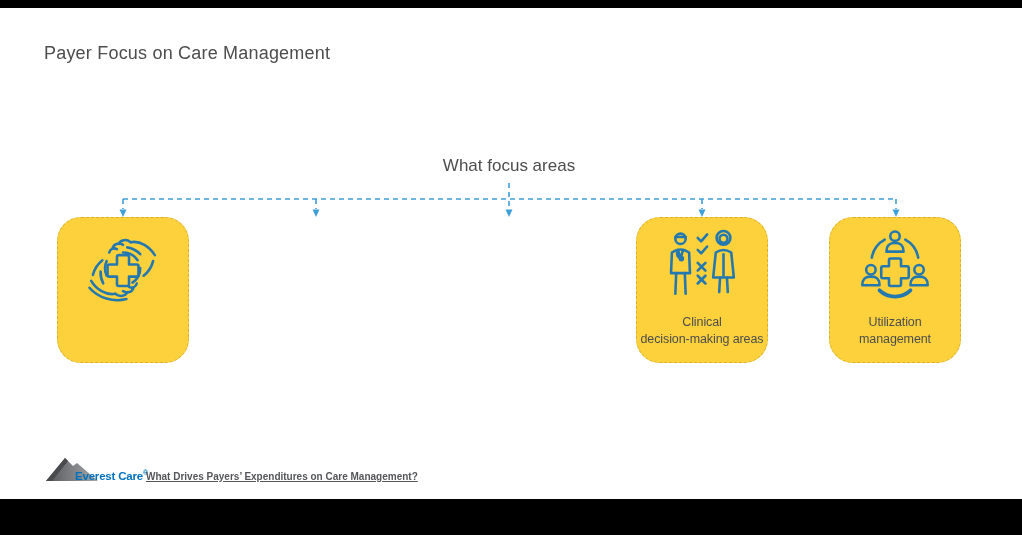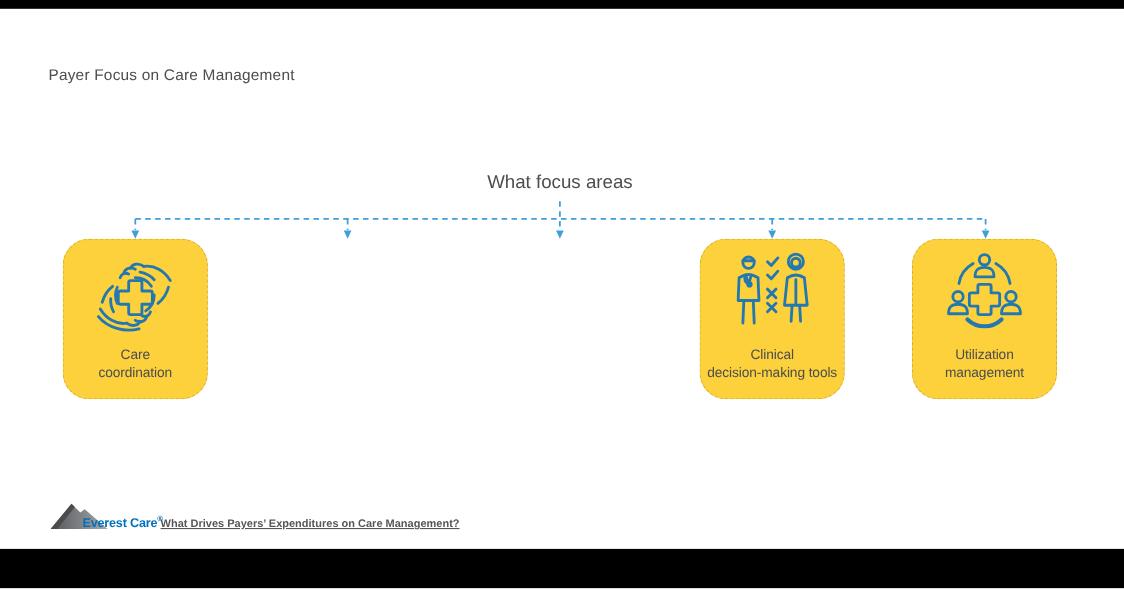--- a/index.html
+++ b/index.html
@@ -4,21 +4,21 @@
 <style>
   html,body{margin:0;padding:0;background:#fff;}
   .canvas{
     position:relative;width:1022px;height:535px;overflow:hidden;background:#fff;
     font-family:"Liberation Sans",sans-serif;color:var(--text-gray,#4d4d4f);
   }
   .bar{position:absolute;left:0;width:100%;background:#000;}
   .bar.top{top:0;height:8px;}
   .bar.bottom{bottom:0;height:36px;}
   .page-title{
-    position:absolute;left:44px;top:60px;font-size:14px;letter-spacing:.2px;
+    position:absolute;left:44px;top:43px;font-size:18px;letter-spacing:.2px;
     color:var(--text-gray,#4d4d4f);
   }
   .focus-label{
     position:absolute;left:309px;top:156px;width:400px;text-align:center;
     font-size:17px;color:var(--text-gray,#4d4d4f);
   }
   svg.connectors{position:absolute;left:0;top:0;pointer-events:none;}
   .connectors path.dash{
     fill:none;stroke:var(--connector-blue,#3f9fd9);stroke-width:1.6;
     stroke-dasharray:5 4;
@@ -93,22 +93,20 @@
         <path d="M43,28 c-4,-2 -8,0 -9,4"></path>
         <path d="M85,42 C83,50 79,55 74,59"></path>
         <path d="M13,65 C19,75 30,82 41,80"></path>
         <path d="M41,80 c5,4 12,3 14,-2"></path>
         <path d="M50,77 c5,3 11,1 12,-4"></path>
         <path d="M57,72 c4,2 8,0 9,-4"></path>
         <path d="M15,58 C17,50 21,45 26,41"></path>
         <path d="M11,73 C21,85 39,90 54,86"></path>
       </svg>
     </span>
-    <div class="caption">Care
-coordination</div>
   </div>
 
 
 
   <div class="box" style="left:636px">
     <span class="icon">
       <svg viewBox="0 0 100 100">
         <circle cx="25" cy="16" r="6"></circle>
         <path d="M19,14 h12"></path>
         <path d="M15,32 Q25,25 35,32 L36,56 L14,56 Z"></path>
@@ -121,21 +119,21 @@
         <path d="M45,44 l9,9 M54,44 l-9,9"></path>
         <path d="M45,59 l9,9 M54,59 l-9,9"></path>
         <circle cx="75" cy="15" r="8"></circle>
         <circle cx="75" cy="16" r="4.6"></circle>
         <path d="M66,32 Q75,26 84,32 L87,61 L63,61 Z"></path>
         <path d="M75,34 V59"></path>
         <path d="M71,61 L70,78 M79,61 L80,78"></path>
       </svg>
     </span>
     <div class="caption">Clinical
-decision-making tools</div>
+decision-making areas</div>
   </div>
 
   <div class="box" style="left:829px">
     <span class="icon">
       <svg viewBox="0 0 100 100">
         <path d="M45,39 h10 q2,0 2,2 v7 h7 q2,0 2,2 v10 q0,2 -2,2 h-7 v7 q0,2 -2,2 h-10 q-2,0 -2,-2 v-7 h-7 q-2,0 -2,-2 v-10 q0,-2 2,-2 h7 v-7 q0,-2 2,-2 z"></path>
         <circle cx="50" cy="13" r="5.5"></circle>
         <path d="M40,31 c0,-8 4,-10 10,-10 c6,0 10,2 10,10 z"></path>
         <circle cx="22" cy="52" r="5.5"></circle>
         <path d="M12,70 c0,-8 4,-10 10,-10 c6,0 10,2 10,10 z"></path>

